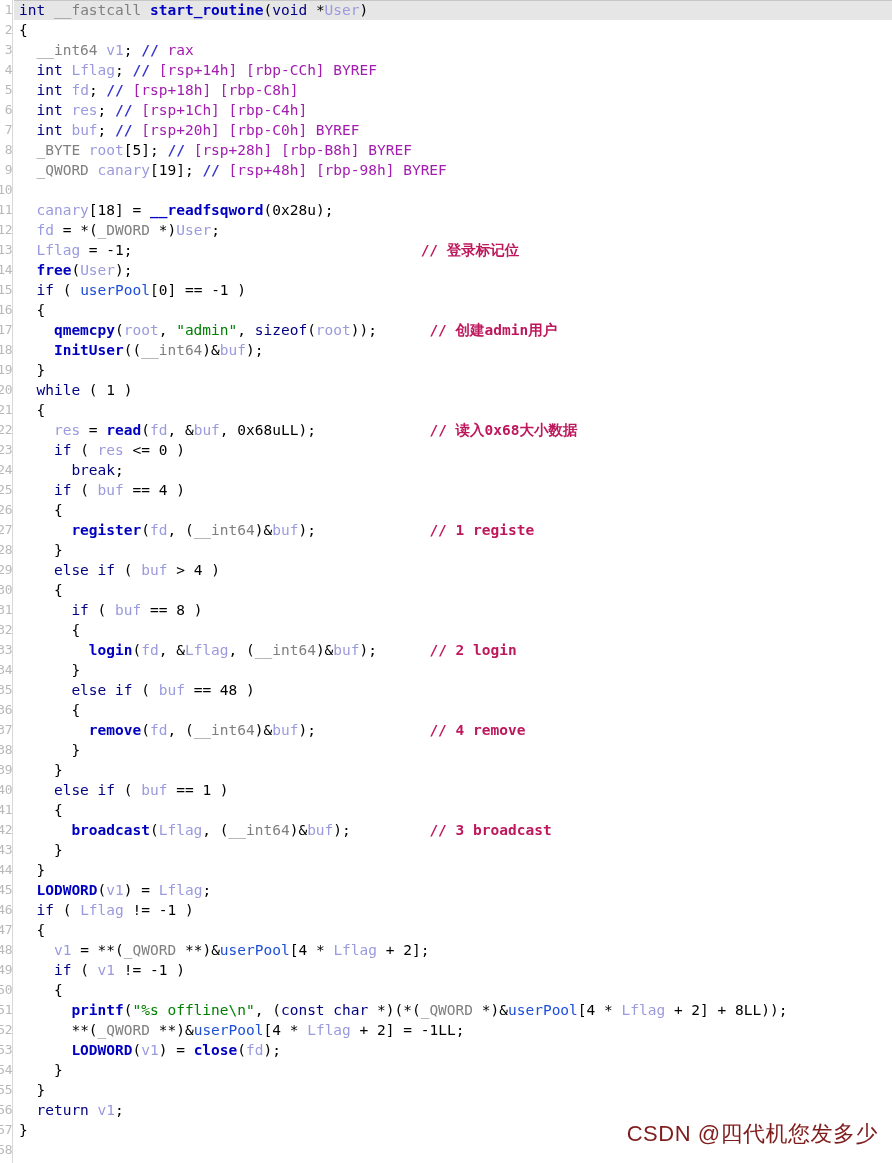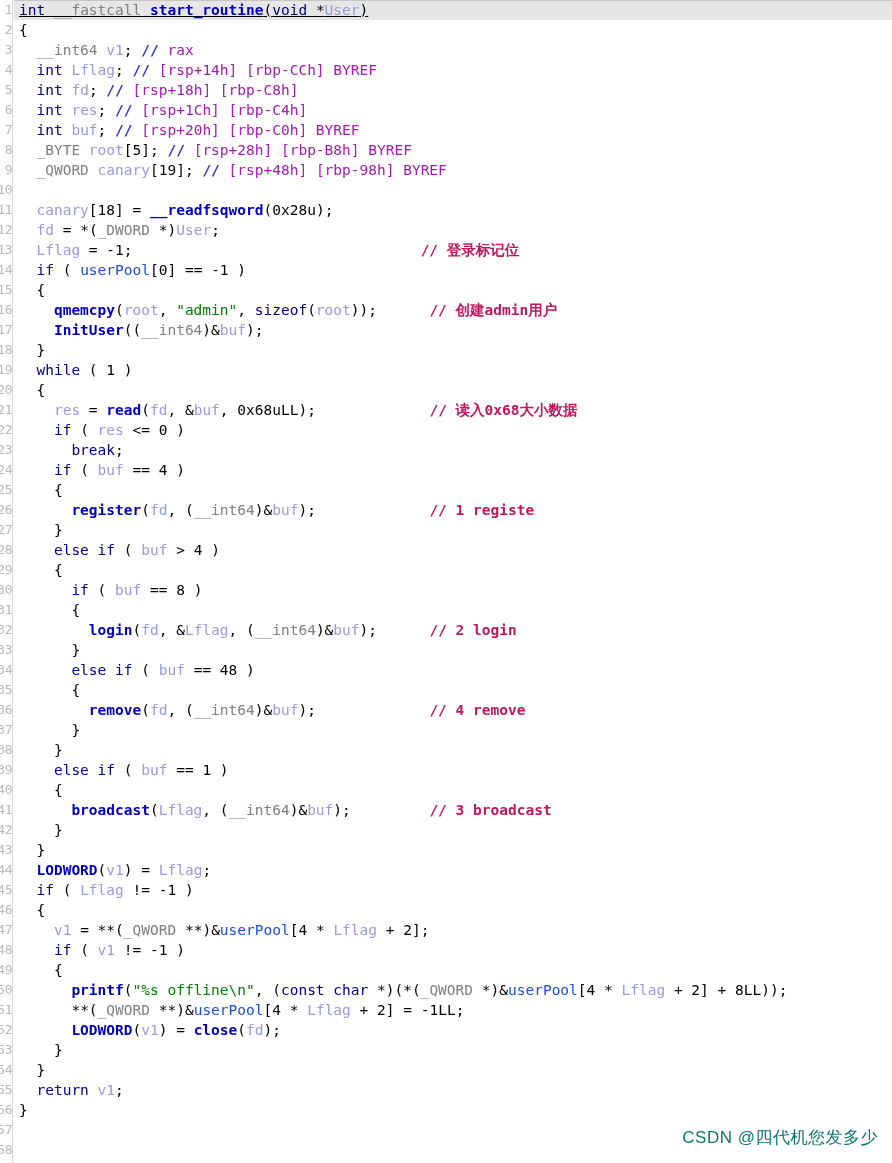--- a/index.html
+++ b/index.html
@@ -60,21 +60,20 @@
     height: 20px;
     line-height: 20px;
     font-size: 14.5px;
     white-space: pre;
     color: #000000;
     letter-spacing: 0px;
     padding-left: 5px;
   }
   .line.current {
     background: #e6e6e6;
-    text-decoration: underline;
   }
   .line.current::after {
     content: "";
     position: absolute;
     left: 0; right: 0; top: 0;
     height: 1px;
     background: #c6c6c6;
   }
 
   
@@ -88,22 +87,22 @@
   .cmt     { color: #be185d; font-weight: bold; }          
   .dcmt    { color: #a21caf; }          
   .dslash  { color: #3333CC; font-weight: bold; } 
   .punct   { color: #000000; }
 
   #watermark {
     position: absolute;
     right: 14px;
     bottom: 14px;
     font-family: "Liberation Sans", sans-serif;
-    font-size: 17px;
-    color: #0f766e;
+    font-size: 22px;
+    color: #7f1d1d;
     white-space: pre;
     letter-spacing: 0.5px;
   }
 </style>
 </head>
 <body>
 
 <div id="pseudocode-view">
 
   <div id="gutter">
@@ -174,20 +173,21 @@
       <div class="line">  <span class="kw">int</span> <span class="lvar">Lflag</span><span class="punct">;</span> <span class="dslash">//</span><span class="dcmt"> [rsp+14h] [rbp-CCh] BYREF</span></div>
       <div class="line">  <span class="kw">int</span> <span class="lvar">fd</span><span class="punct">;</span> <span class="dslash">//</span><span class="dcmt"> [rsp+18h] [rbp-C8h]</span></div>
       <div class="line">  <span class="kw">int</span> <span class="lvar">res</span><span class="punct">;</span> <span class="dslash">//</span><span class="dcmt"> [rsp+1Ch] [rbp-C4h]</span></div>
       <div class="line">  <span class="kw">int</span> <span class="lvar">buf</span><span class="punct">;</span> <span class="dslash">//</span><span class="dcmt"> [rsp+20h] [rbp-C0h] BYREF</span></div>
       <div class="line">  <span class="type">_BYTE</span> <span class="lvar">root</span><span class="punct">[</span><span class="num">5</span><span class="punct">]</span><span class="punct">;</span> <span class="dslash">//</span><span class="dcmt"> [rsp+28h] [rbp-B8h] BYREF</span></div>
       <div class="line">  <span class="type">_QWORD</span> <span class="lvar">canary</span><span class="punct">[</span><span class="num">19</span><span class="punct">]</span><span class="punct">;</span> <span class="dslash">//</span><span class="dcmt"> [rsp+48h] [rbp-98h] BYREF</span></div>
       <div class="line">&nbsp;</div>
       <div class="line">  <span class="lvar">canary</span><span class="punct">[</span><span class="num">18</span><span class="punct">]</span> <span class="punct">=</span> <span class="fn">__readfsqword</span><span class="punct">(</span><span class="num">0x28u</span><span class="punct">)</span><span class="punct">;</span></div>
       <div class="line">  <span class="lvar">fd</span> <span class="punct">=</span> <span class="punct">*</span><span class="punct">(</span><span class="type">_DWORD</span> <span class="punct">*</span><span class="punct">)</span><span class="lvar">User</span><span class="punct">;</span></div>
       <div class="line">  <span class="lvar">Lflag</span> <span class="punct">=</span> <span class="punct">-</span><span class="num">1</span><span class="punct">;</span>                                 <span class="cmt">// 登录标记位</span></div>
+      <div class="line">  <span class="fn">free</span><span class="punct">(</span><span class="lvar">User</span><span class="punct">)</span><span class="punct">;</span></div>
       <div class="line">  <span class="kw">if</span> <span class="punct">(</span> <span class="gvar">userPool</span><span class="punct">[</span><span class="num">0</span><span class="punct">]</span> <span class="punct">=</span><span class="punct">=</span> <span class="punct">-</span><span class="num">1</span> <span class="punct">)</span></div>
       <div class="line">  <span class="punct">{</span></div>
       <div class="line">    <span class="fn">qmemcpy</span><span class="punct">(</span><span class="lvar">root</span><span class="punct">,</span> <span class="str">"admin"</span><span class="punct">,</span> <span class="kw">sizeof</span><span class="punct">(</span><span class="lvar">root</span><span class="punct">)</span><span class="punct">)</span><span class="punct">;</span>      <span class="cmt">// 创建admin用户</span></div>
       <div class="line">    <span class="fn">InitUser</span><span class="punct">(</span><span class="punct">(</span><span class="type">__int64</span><span class="punct">)</span><span class="punct">&amp;</span><span class="lvar">buf</span><span class="punct">)</span><span class="punct">;</span></div>
       <div class="line">  <span class="punct">}</span></div>
       <div class="line">  <span class="kw">while</span> <span class="punct">(</span> <span class="num">1</span> <span class="punct">)</span></div>
       <div class="line">  <span class="punct">{</span></div>
       <div class="line">    <span class="lvar">res</span> <span class="punct">=</span> <span class="fn">read</span><span class="punct">(</span><span class="lvar">fd</span><span class="punct">,</span> <span class="punct">&amp;</span><span class="lvar">buf</span><span class="punct">,</span> <span class="num">0x68uLL</span><span class="punct">)</span><span class="punct">;</span>             <span class="cmt">// 读入0x68大小数据</span></div>
       <div class="line">    <span class="kw">if</span> <span class="punct">(</span> <span class="lvar">res</span> <span class="punct">&lt;</span><span class="punct">=</span> <span class="num">0</span> <span class="punct">)</span></div>
       <div class="line">      <span class="kw">break</span><span class="punct">;</span></div>

